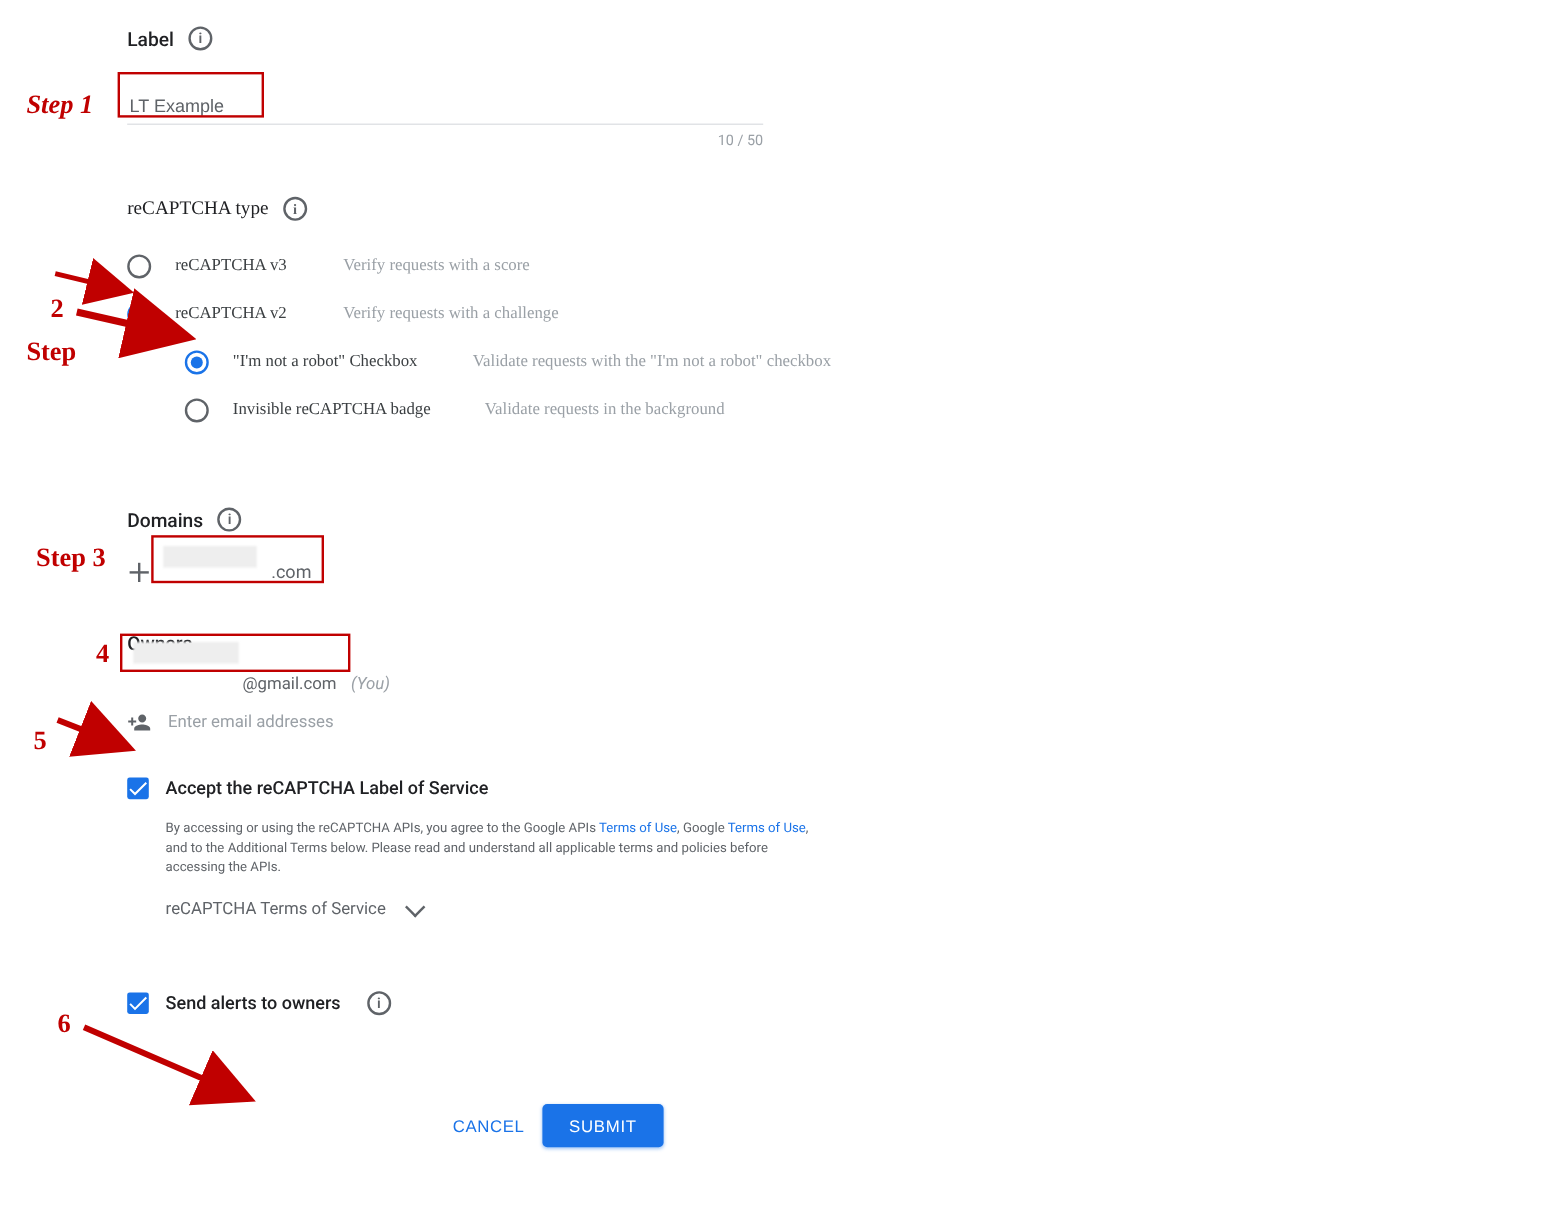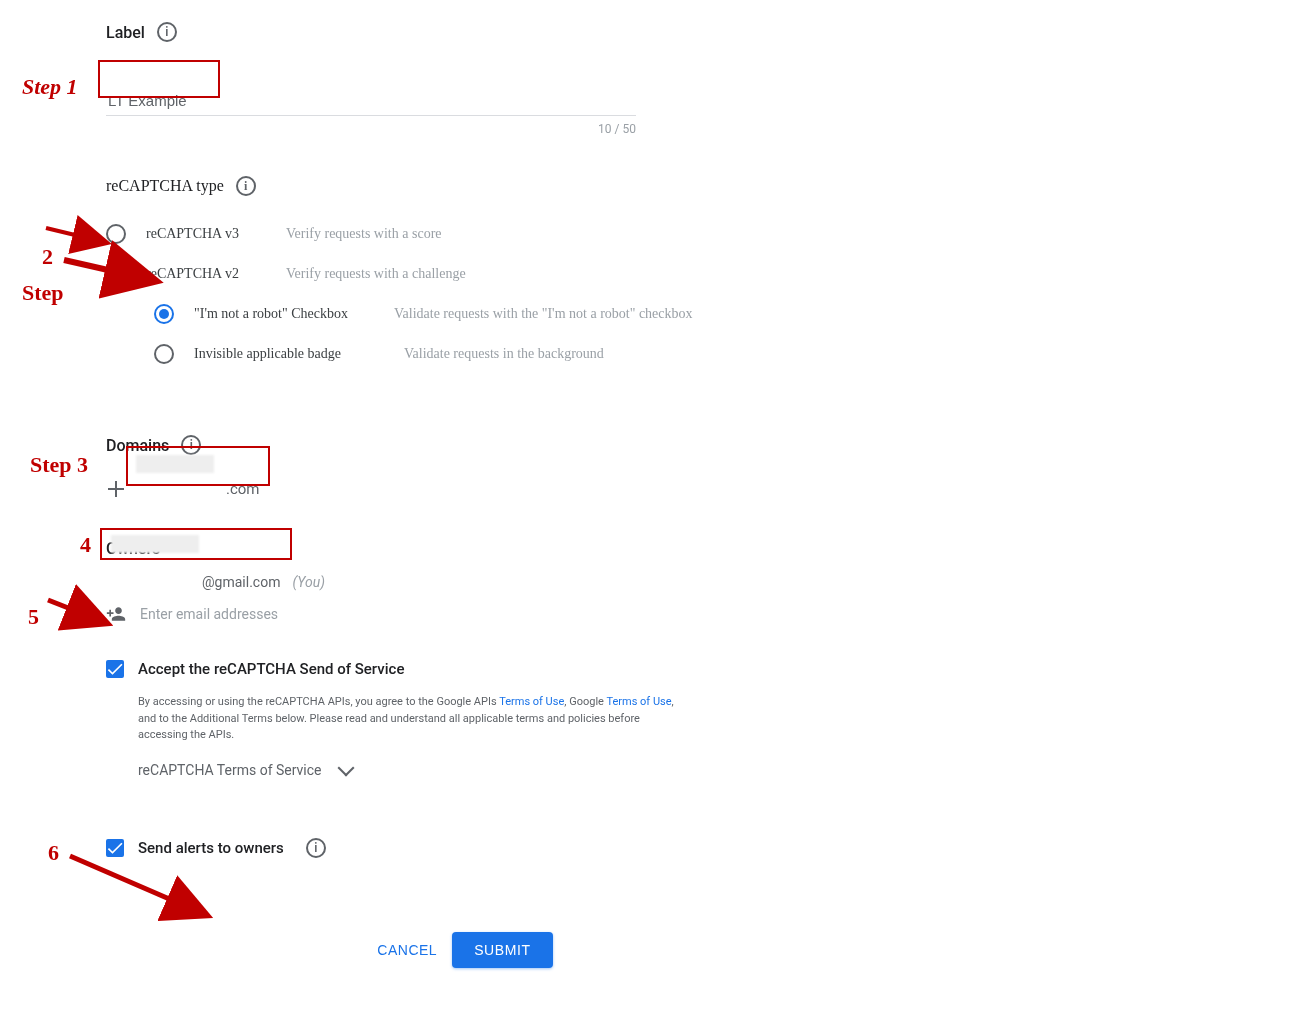--- a/index.html
+++ b/index.html
@@ -27,21 +27,21 @@
     align-items: center;
     gap: 12px;
   }
   .info-icon {
     width: 20px; height: 20px;
     display: inline-flex; align-items: center; justify-content: center;
     border: 2px solid #5f6368; border-radius: 50%;
     font-size: 12px; font-weight: 600; color: #5f6368;
     line-height: 1;
   }
-  .label-input-row { margin-top: 44px; }
+  .label-input-row { margin-top: 32px; }
   .text-input {
     width: 530px;
     padding: 6px 2px;
     font-size: 15px;
     border: none;
     border-bottom: 1px solid #dadce0;
     outline: none;
     color: #5f6368;
     background: transparent;
   }
@@ -183,21 +183,21 @@
         <span class="radio-desc">Verify requests with a challenge</span>
       </div>
 
       <div class="radio-row sub">
         <span class="radio selected"></span>
         <span class="radio-label" style="min-width:180px">"I'm not a robot" Checkbox</span>
         <span class="radio-desc">Validate requests with the "I'm not a robot" checkbox</span>
       </div>
       <div class="radio-row sub">
         <span class="radio"></span>
-        <span class="radio-label" style="min-width:190px">Invisible applicable badge</span>
+        <span class="radio-label" style="min-width:190px">Invisible reCAPTCHA badge</span>
         <span class="radio-desc">Validate requests in the background</span>
       </div>
     </div>
   </div>
 
   <div class="domains-block">
     <div class="section-title">
       <span>Domains</span>
       <span class="info-icon">i</span>
     </div>
@@ -225,21 +225,21 @@
     </div>
   </div>
 
   <div class="tos-block">
     <div class="checkbox-row">
       <span class="checkbox checked">
         <svg width="20" height="20" viewBox="0 0 24 24">
             <path fill="#fff" d="M9 16.2 4.8 12l-1.4 1.4L9 19 21 7l-1.4-1.4z"></path>
           </svg>
       </span>
-      <span class="check-label">Accept the reCAPTCHA Send of Service</span>
+      <span class="check-label">Accept the reCAPTCHA Label of Service</span>
     </div>
     <div class="tos-text">
       <span>By accessing or using the reCAPTCHA APIs, you agree to the Google APIs </span><a href="#">Terms of Use</a><span>, Google </span><a href="#">Terms of Use</a><span>, and to the Additional Terms below. Please read and understand all applicable terms and policies before accessing the APIs.</span>
     </div>
     <div class="tos-expand">
       <span>reCAPTCHA Terms of Service</span>
       <span class="chevron-down"></span>
     </div>
   </div>
 

